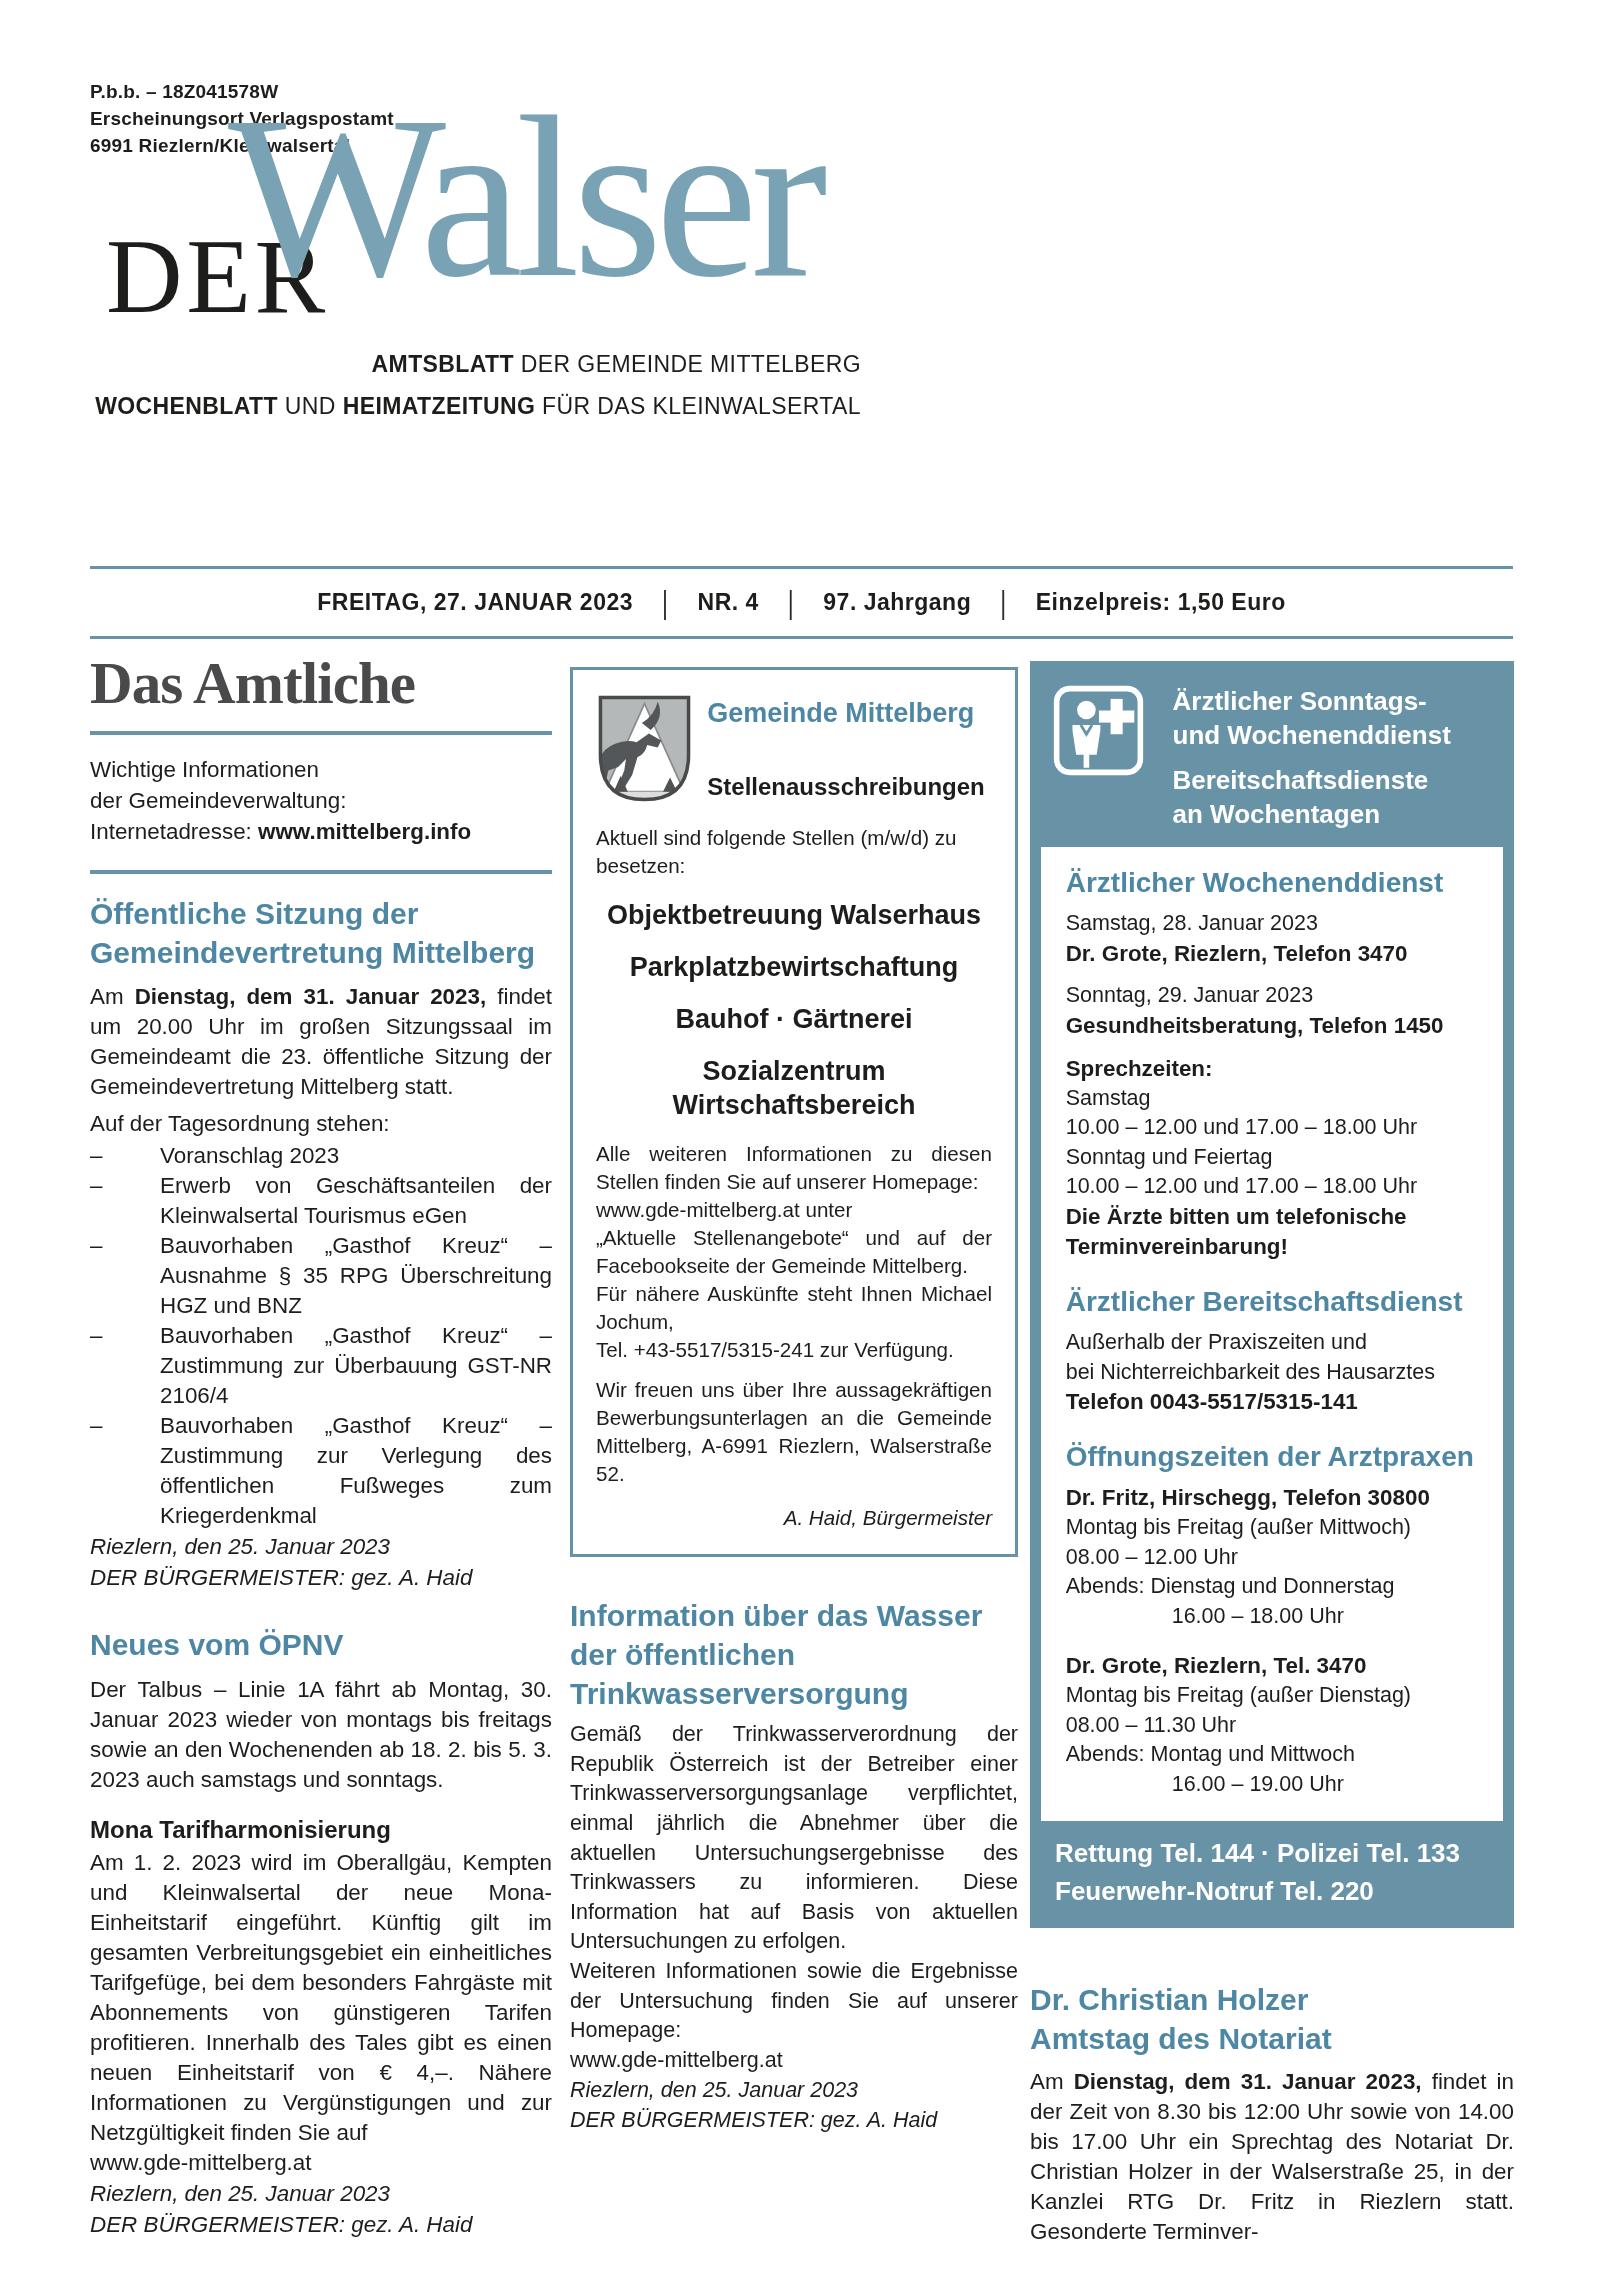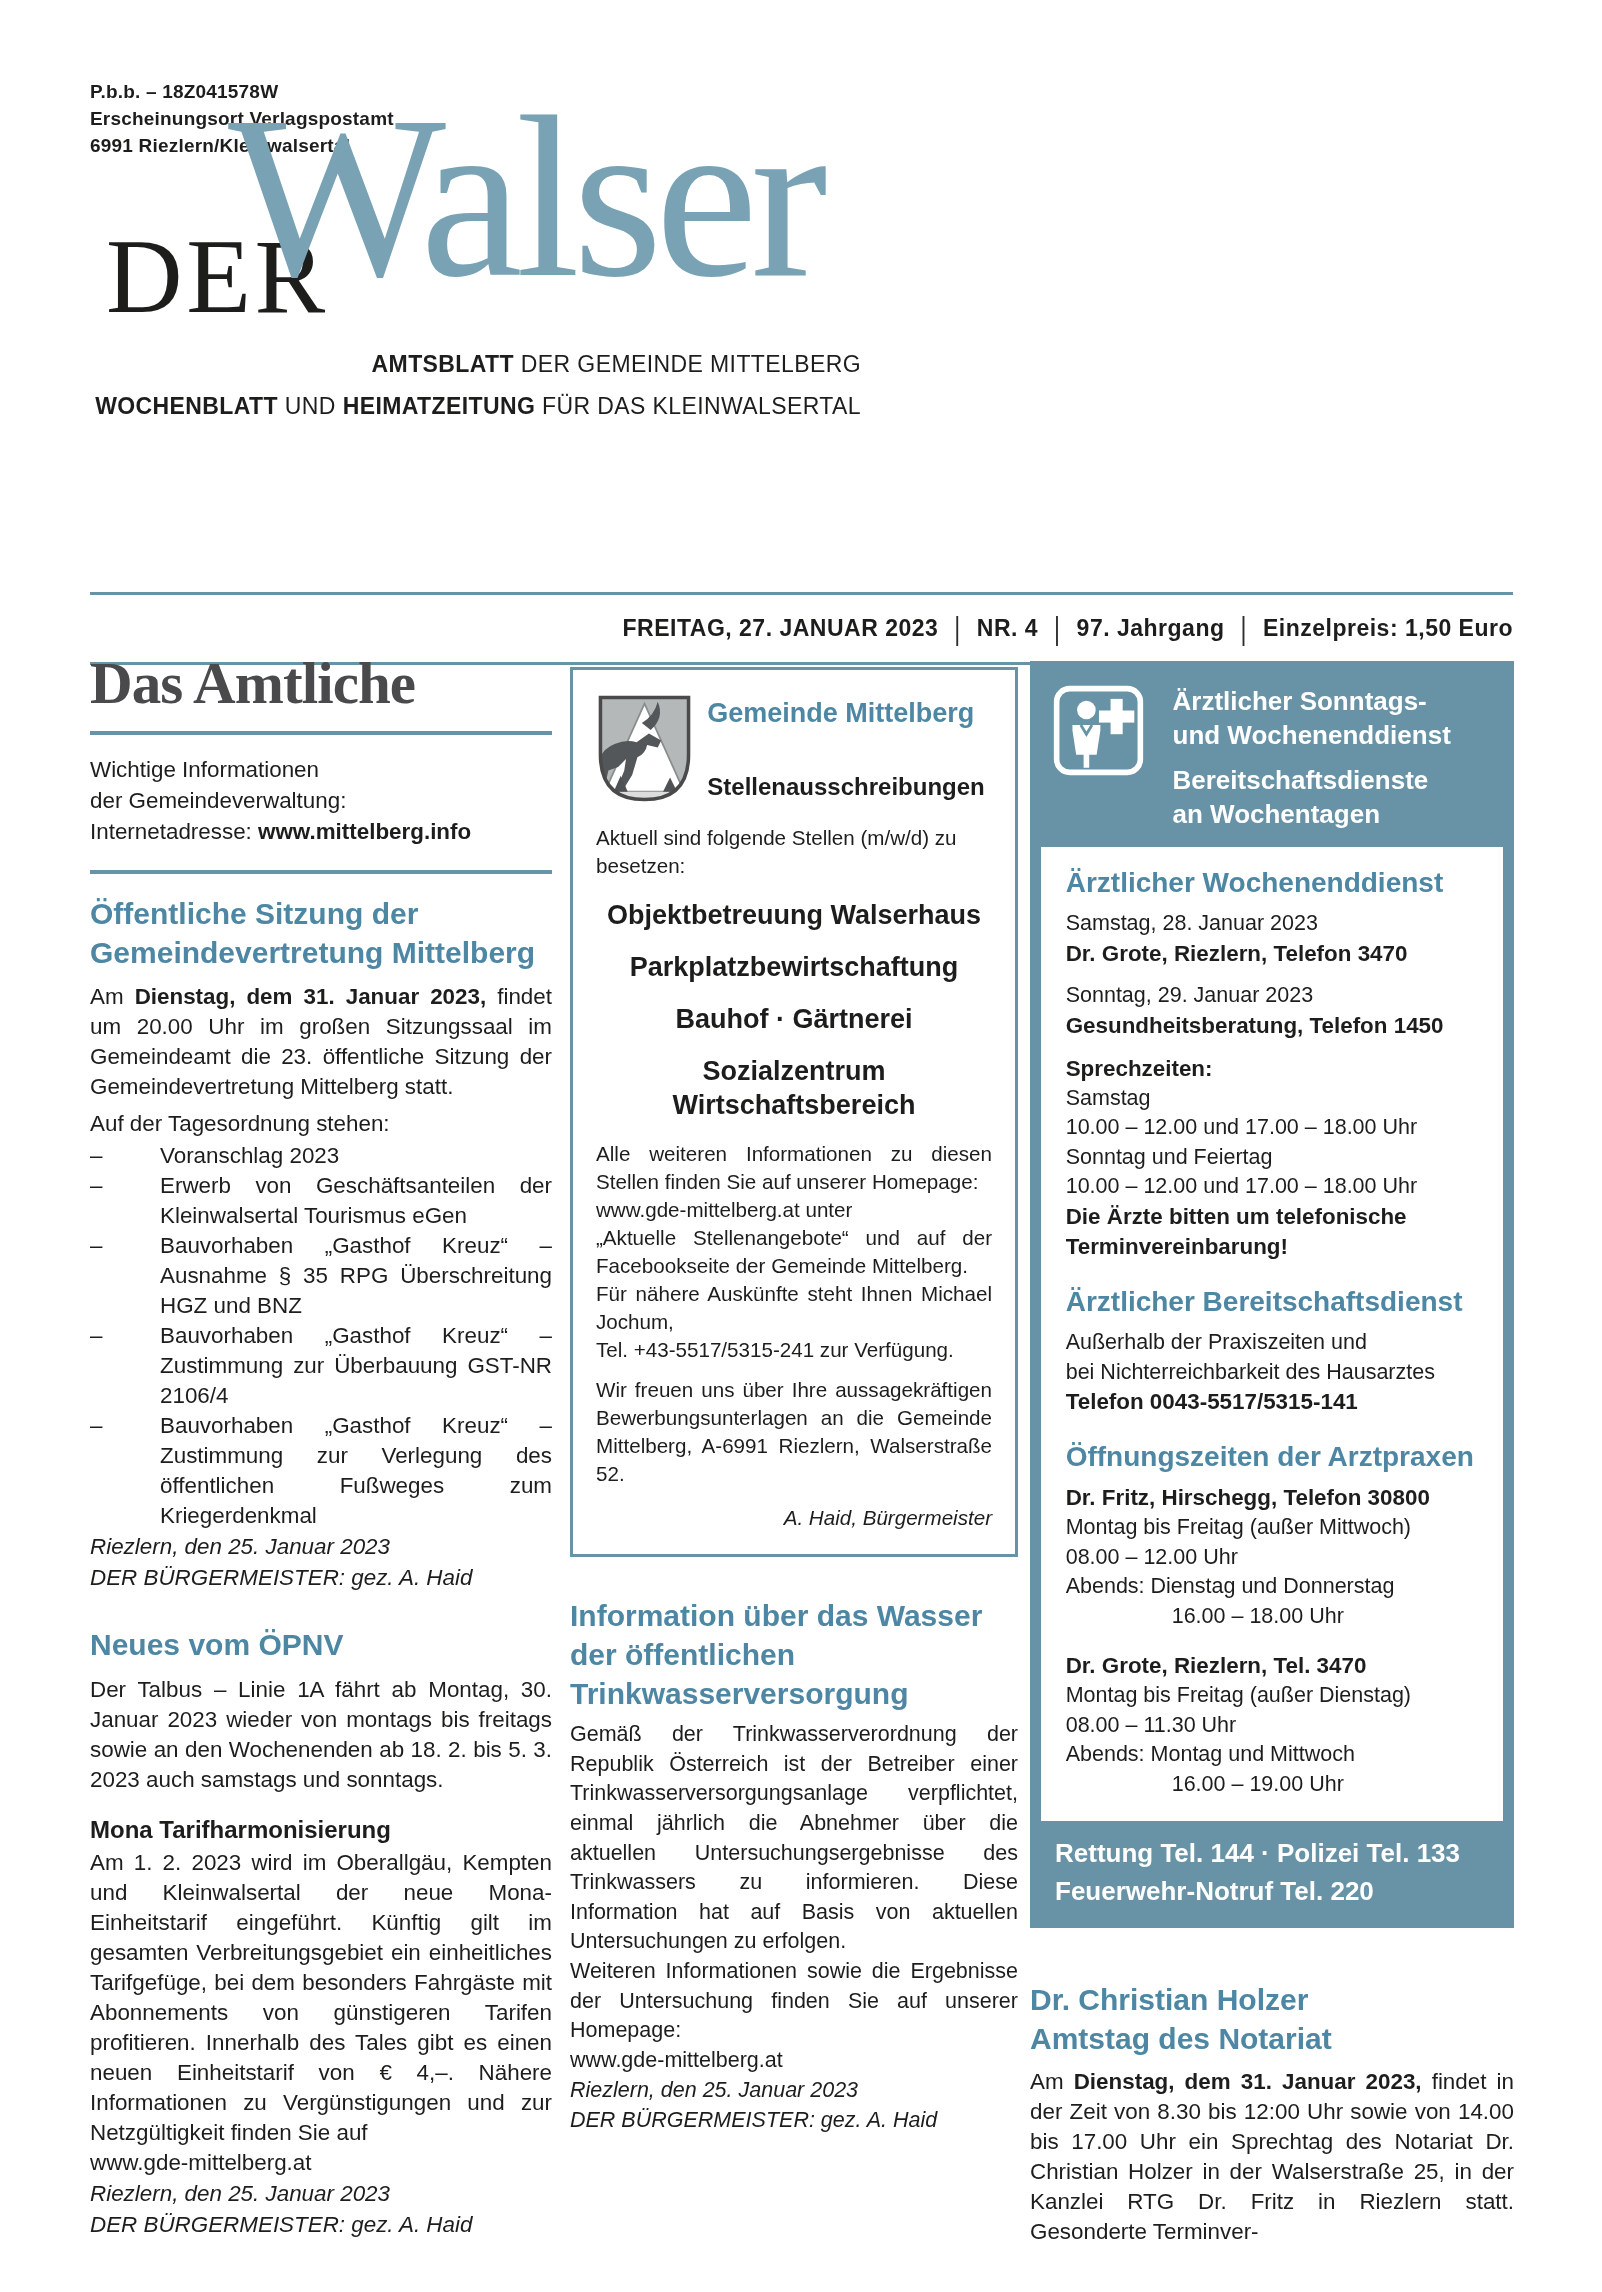--- a/index.html
+++ b/index.html
@@ -6,23 +6,23 @@
   .page{position:relative;width:1602px;height:2293px;background:#ffffff;overflow:hidden;
         font-family:"Liberation Sans","DejaVu Sans",sans-serif;color:#1d1d1b;}
   
   .mailing{position:absolute;left:90px;top:78px;font-size:19px;line-height:27px;font-weight:600;letter-spacing:0.2px;}
   .m-der{position:absolute;left:106px;top:224px;font-family:"Liberation Serif","DejaVu Serif",serif;
          font-size:106px;line-height:1;letter-spacing:3.6px;color:#1d1d1b;}
   .m-title{position:absolute;left:228px;top:82px;font-family:"Liberation Serif","DejaVu Serif",serif;
          font-size:231px;line-height:1;letter-spacing:-7.2px;color:#79a3b4;}
   .m-sub{position:absolute;right:741px;top:343px;text-align:right;font-size:23px;line-height:42px;letter-spacing:0.4px;white-space:nowrap;}
   .m-sub b{font-weight:700;}
-  .dateline{position:absolute;left:90px;top:592px;width:1423px;height:73px;box-sizing:border-box;
+  .dateline{position:absolute;left:90px;top:566px;width:1423px;height:73px;box-sizing:border-box;
             border-top:3.6px solid #6893a6;border-bottom:3.6px solid #6893a6;
-            display:flex;align-items:center;justify-content:flex-end;gap:16px;
+            display:flex;align-items:center;justify-content:center;gap:29px;
             font-weight:700;font-size:23px;letter-spacing:0.5px;white-space:nowrap;}
   .dl-sep{font-weight:400;transform:scaleY(1.4);color:#2c2c2c;}
   
   .h-blue{color:#4d87a4;font-weight:700;font-size:30px;line-height:39px;margin:0 0 10.7px;}
   .h-line{display:block;}
   .body-p{font-size:22.4px;line-height:30px;text-align:justify;margin:0 0 7.2px;}
   .line{font-size:22.4px;line-height:30px;}
   .sig{font-style:italic;font-size:22.4px;line-height:31px;}
   
   .col-left{position:absolute;left:90px;top:652px;width:462px;}

